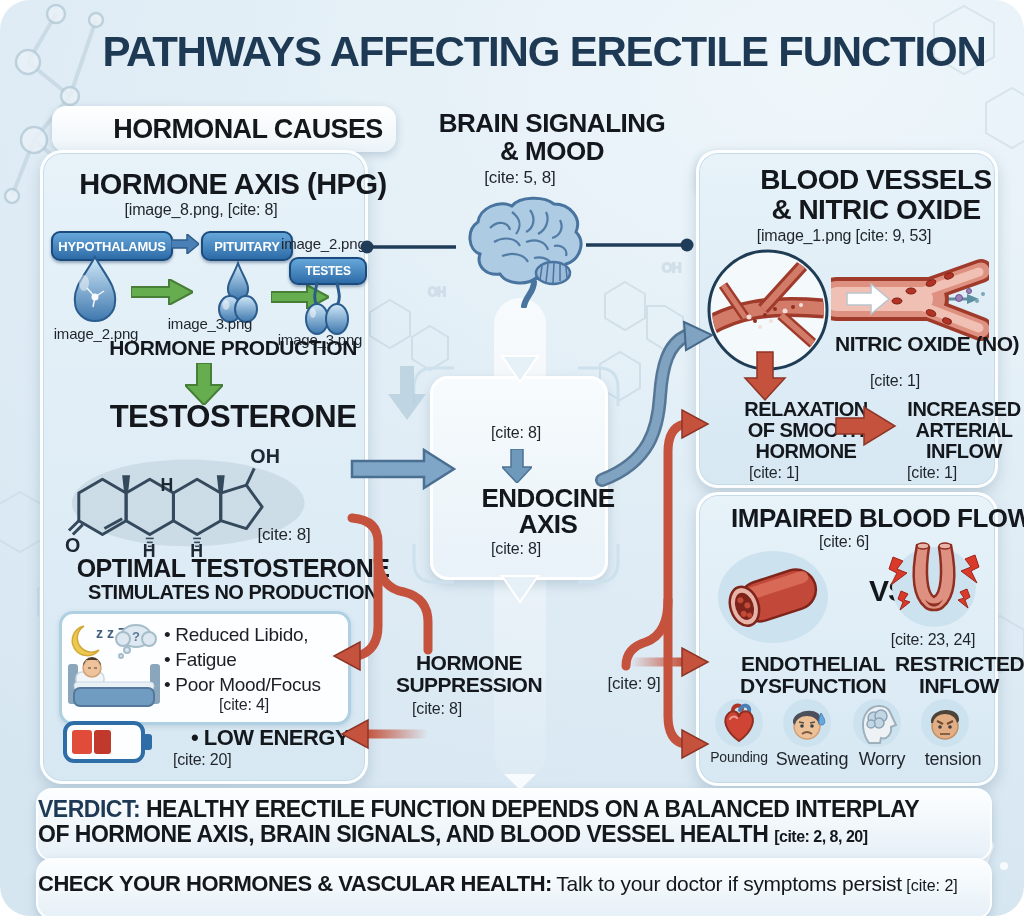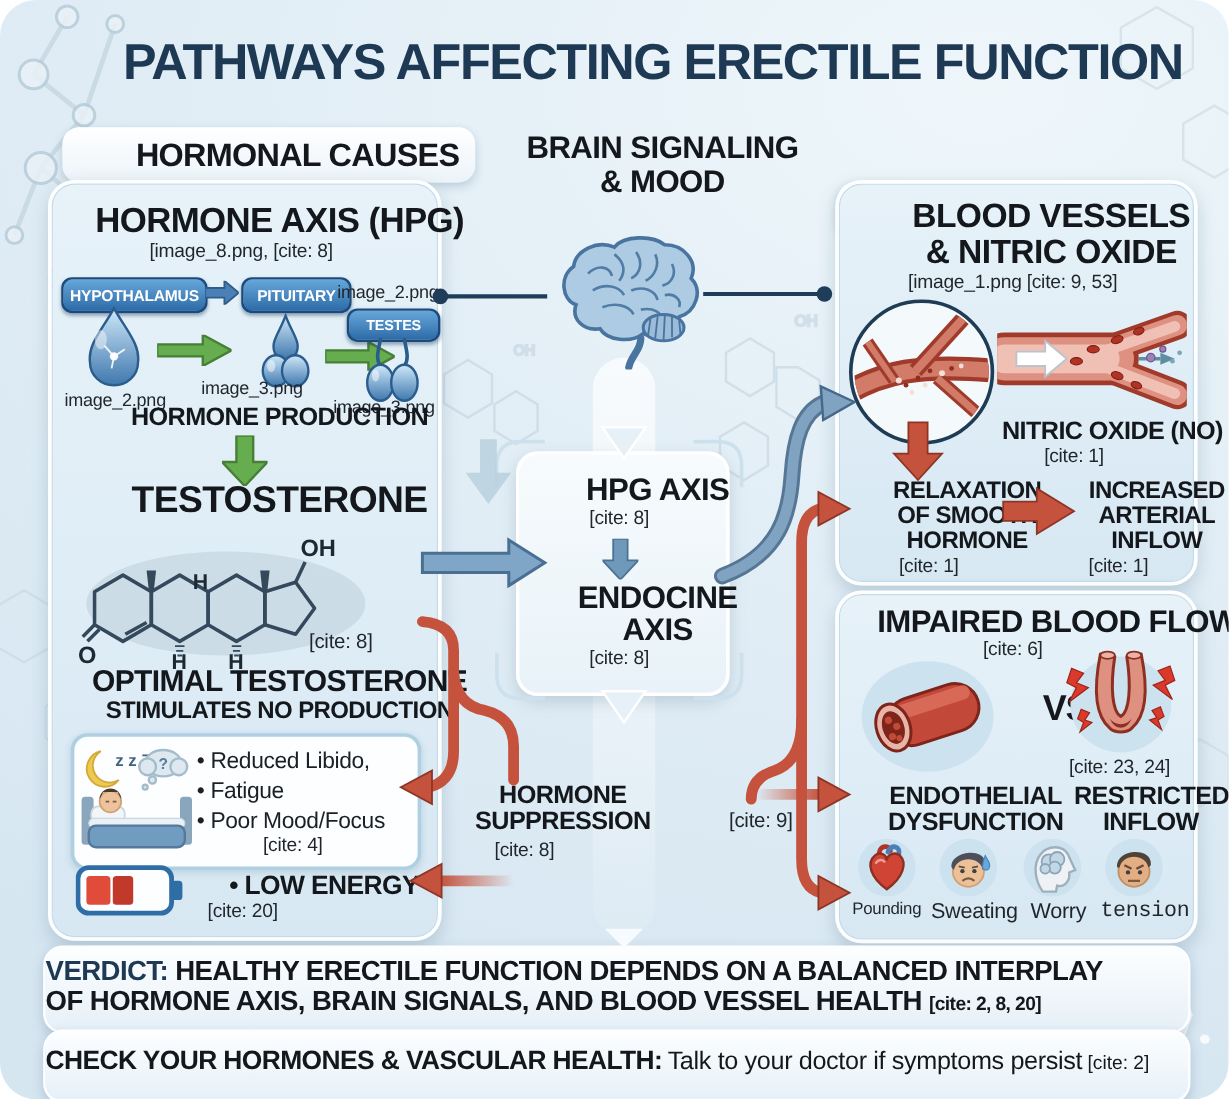--- a/index.html
+++ b/index.html
@@ -84,20 +84,21 @@
 
   <div class="flowstrip"></div>
 
   <div class="t navy" style="left:0;top:30px;width:1024px;font-size:42px;letter-spacing:-1.2px;">PATHWAYS AFFECTING ERECTILE FUNCTION</div>
 
   <div class="hdr" style="left:52px;top:106px;width:296px;height:46px;padding-left:48px;">
     <span>HORMONAL CAUSES</span>
   </div>
   <div class="t" style="left:375px;top:110px;width:290px;font-size:26px;">BRAIN SIGNALING</div>
   <div class="t" style="left:375px;top:138px;width:290px;font-size:26px;">&amp; MOOD</div>
+  <div class="cite" style="left:375px;top:168px;width:290px;font-size:17px;">[cite: 5, 8]</div>
   <div class="hdr" style="left:698px;top:106px;width:266px;height:46px;margin-top:46px;">
     <span>VASCULAR CAUSES</span>
   </div>
 
   <div class="panel" style="left:40px;top:150px;width:322px;height:628px;">
     <div class="t" style="left:0;top:16px;width:316px;font-size:29px;">HORMONE AXIS (HPG)</div>
     <div class="cite" style="left:0;top:48px;width:316px;font-size:16px;">[image_8.png,  [cite: 8]</div>
 
     <div class="pill" style="left:8px;top:78px;width:118px;height:26px;">
       <span>HYPOTHALAMUS</span>
@@ -249,21 +250,20 @@
         <line x1="92" y1="76" x2="90" y2="90"></line>
         <line x1="98" y1="74" x2="96" y2="92"></line>
         <line x1="104" y1="73" x2="103" y2="93"></line>
         <line x1="110" y1="74" x2="110" y2="91"></line>
         <line x1="116" y1="77" x2="117" y2="88"></line>
       </g>
     <path d="M84,92 C84,102 76,106 74,116" fill="none" stroke="#48749f" stroke-width="6" stroke-linecap="round"></path>
   </svg>
 
   <div class="cbox" style="left:430px;top:376px;width:172px;height:198px;">
-    <div class="t" style="left:0;top:16px;width:166px;font-size:26px;">HPG AXIS</div>
     <div class="cite" style="left:0;top:45px;width:166px;font-size:16px;">[cite: 8]</div>
     <svg class="abs" style="left:69px;top:70px;" width="30" height="34" viewBox="0 0 30 34">
       <polygon points="9,0 21,0 21,18 30,18 15,34 0,18 9,18" fill="#6f99ba" stroke="#4c7293" stroke-width="1.5"></polygon>
     </svg>
     <div class="t" style="left:0;top:106px;width:166px;font-size:26px;">ENDOCINE</div>
     <div class="t" style="left:0;top:132px;width:166px;font-size:26px;">AXIS</div>
     <div class="cite" style="left:0;top:161px;width:166px;font-size:16px;">[cite: 8]</div>
   </div>
 
   <div class="t" style="left:362px;top:652px;width:150px;font-size:21px;">HORMONE</div>
@@ -335,21 +335,21 @@
       <g fill="#9b82b8" stroke="#6e5590" stroke-width="1">
           <circle cx="128" cy="49" r="3.5"></circle>
           <circle cx="138" cy="42" r="2.5"></circle>
         </g>
       <g fill="#7aa8b8">
           <circle cx="146" cy="52" r="2"></circle>
           <circle cx="152" cy="45" r="2"></circle>
         </g>
     </svg>
 
-    <div class="t" style="left:102px;top:196px;width:188px;font-size:21px;">NITRIC OXIDE (NO)</div>
+    <div class="t" style="left:102px;top:180px;width:188px;font-size:21px;">NITRIC OXIDE (NO)</div>
     <div class="cite" style="left:102px;top:219px;width:188px;font-size:16px;">[cite: 1]</div>
 
     <div class="t" style="left:0;top:246px;width:150px;font-size:20px;">RELAXATION</div>
     <div class="t" style="left:0;top:267px;width:150px;font-size:20px;">OF SMOOTH</div>
     <div class="t" style="left:0;top:288px;width:150px;font-size:20px;">HORMONE</div>
     <div class="cite" style="left:0;top:311px;width:150px;font-size:16px;">[cite: 1]</div>
 
     <div class="t" style="left:172px;top:246px;width:122px;font-size:20px;">INCREASED</div>
     <div class="t" style="left:172px;top:267px;width:122px;font-size:20px;">ARTERIAL</div>
     <div class="t" style="left:172px;top:288px;width:122px;font-size:20px;">INFLOW</div>
@@ -444,21 +444,21 @@
         <g fill="#3b3f46">
             <circle cx="19" cy="28" r="1.8"></circle>
             <circle cx="29" cy="28" r="1.8"></circle>
           </g>
         <line x1="19" y1="35" x2="29" y2="35" stroke="#7a5a42" stroke-width="1.8"></line>
       </svg>
     </div>
     <div class="cite" style="left:2px;top:254px;width:76px;font-size:14px;font-weight:400;">Pounding</div>
     <div class="cite" style="left:74px;top:254px;width:78px;font-size:18px;font-weight:400;">Sweating</div>
     <div class="cite" style="left:150px;top:254px;width:66px;font-size:18px;font-weight:400;">Worry</div>
-    <div class="cite" style="left:218px;top:254px;width:72px;font-size:18px;font-weight:400;font-family:Liberation Mono, monospace;">tension</div>
+    <div class="cite" style="left:218px;top:254px;width:72px;font-size:18px;font-weight:400;">tension</div>
   </div>
 
   <div class="bar" style="left:36px;top:788px;width:952px;height:62px;padding-top:7px;">
     <div style="font-size:23px;font-weight:800;letter-spacing:-.5px;line-height:25px;">
       <span class="navy">VERDICT:</span>
       <span>HEALTHY ERECTILE FUNCTION DEPENDS ON A BALANCED INTERPLAY</span>
     </div>
     <div style="font-size:23px;font-weight:800;letter-spacing:-.5px;line-height:25px;">
       <span>OF HORMONE AXIS, BRAIN SIGNALS, AND BLOOD VESSEL HEALTH</span>
       <span style="font-size:16px;font-weight:600;">[cite: 2, 8, 20]</span>

